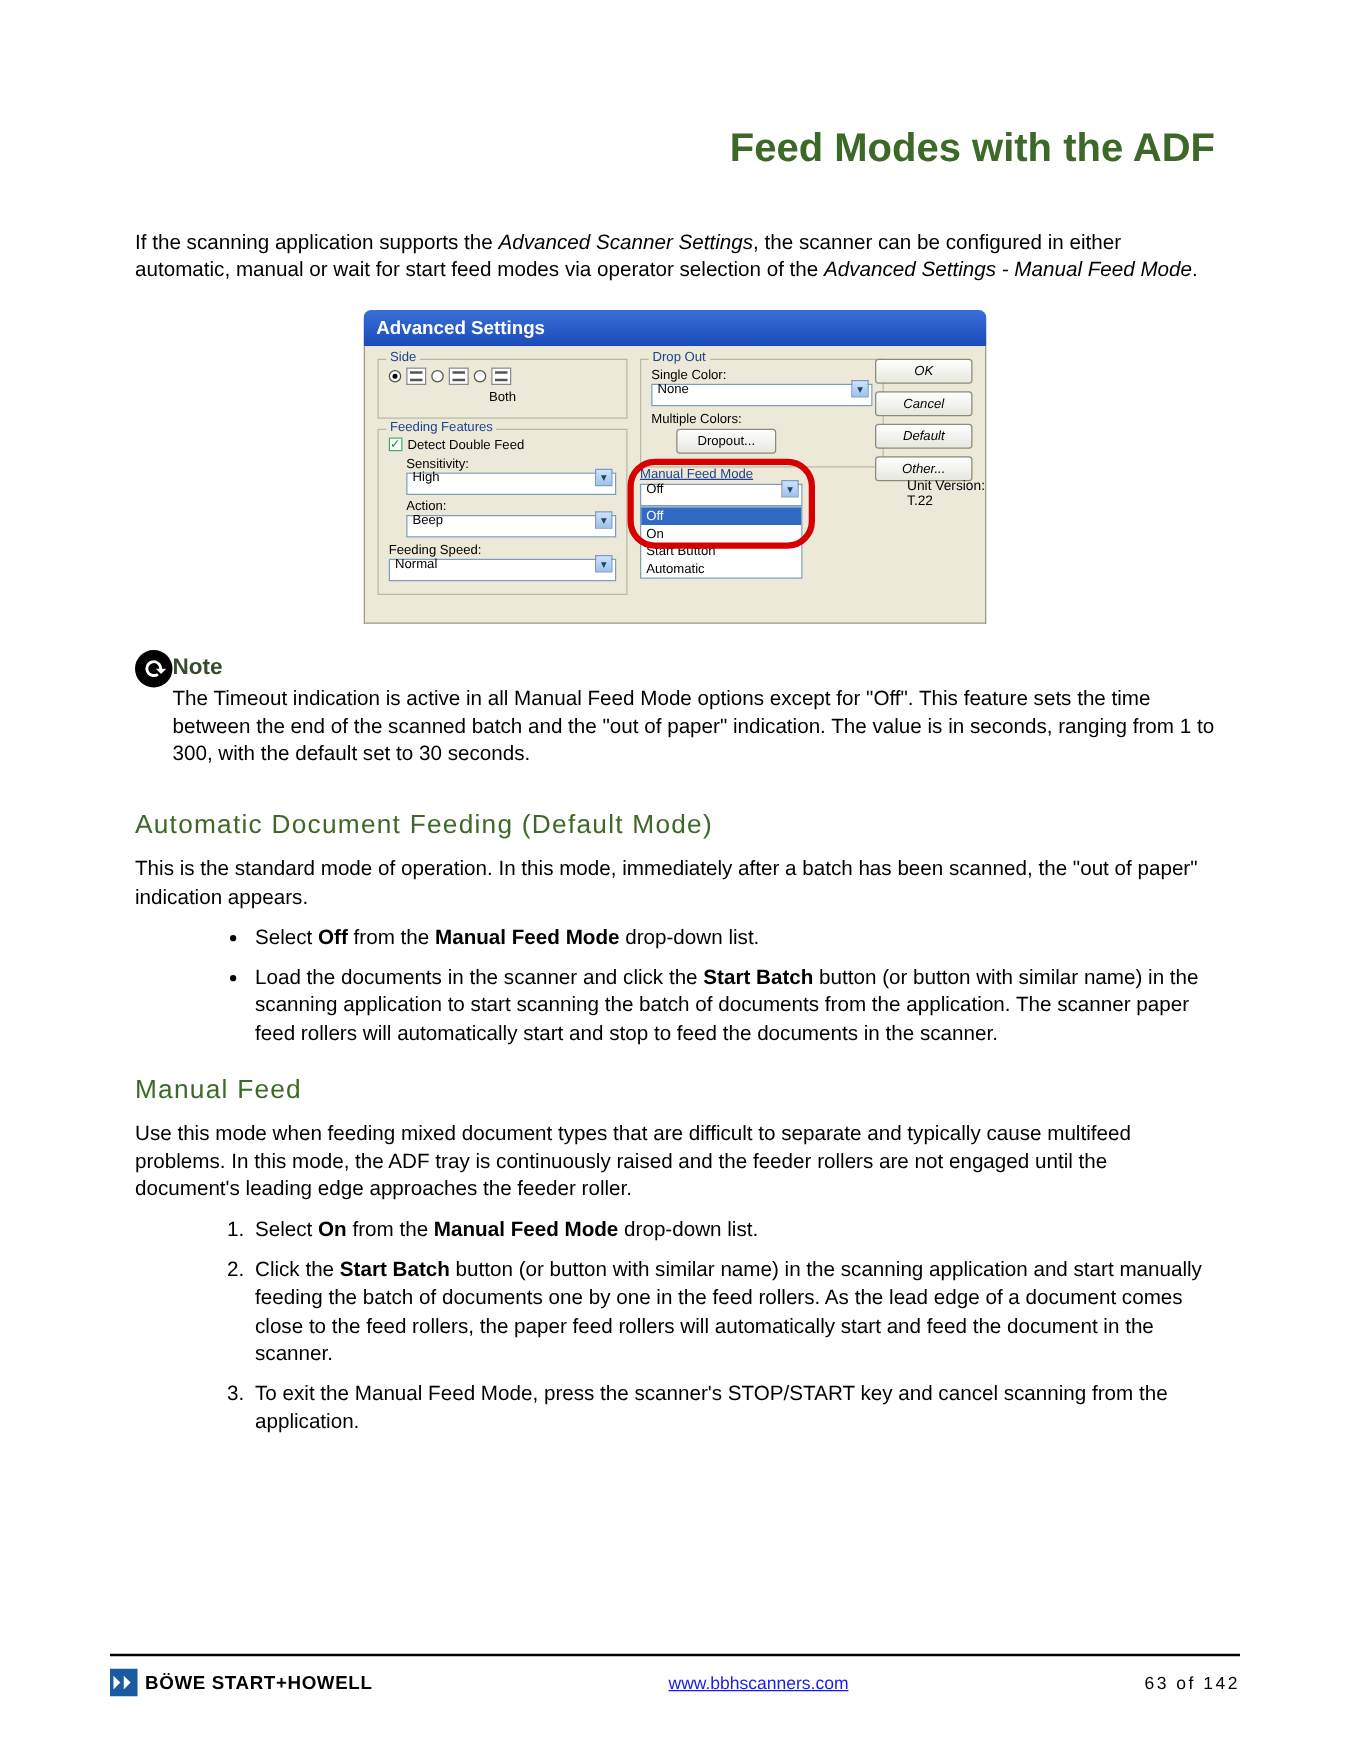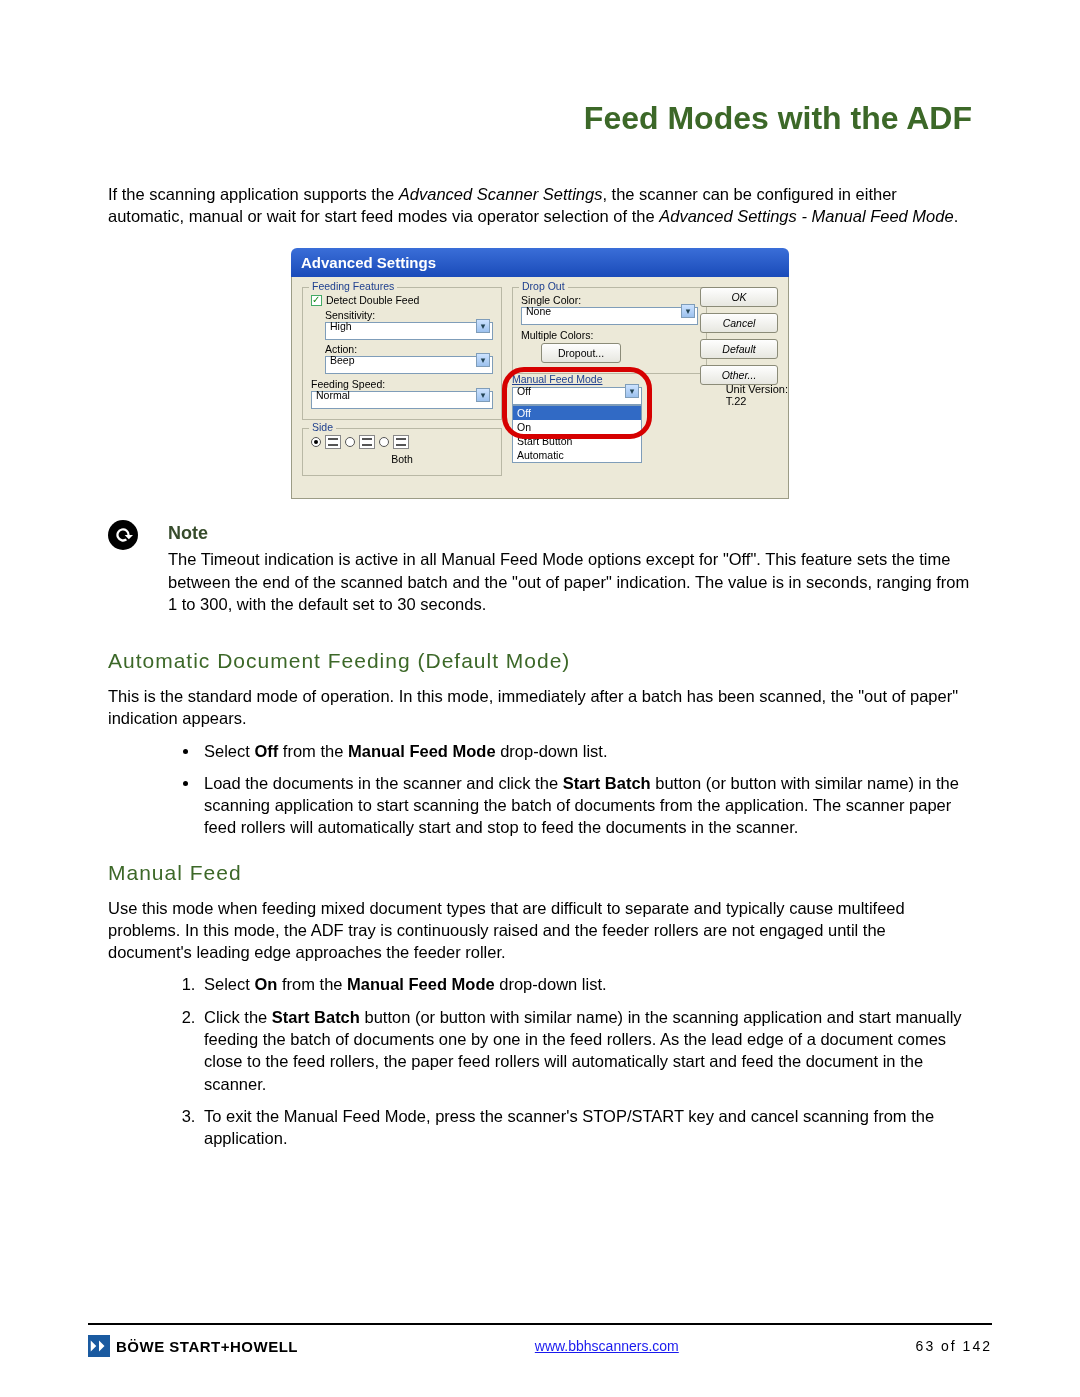--- a/index.html
+++ b/index.html
@@ -106,21 +106,21 @@
   .mfm-box { position:absolute; top:96px; left:220px; width:130px;}
   .mfm-label{color:#20418f;font-size:10.5px;margin-bottom:2px;text-decoration:underline;text-decoration-color:#20418f;}
   .select-open {
     background:#fff;border:1px solid #7f9db9;font-size:10.5px;
   }
   .select-open .opt{padding:1px 4px;}
   .select-open .opt.sel{background:#316ac5;color:#fff;}
   .clearfix::after{content:"";display:block;clear:both;}
 
   
-  .note-block { display:flex; gap:30px; margin:22px 0 34px 0;}
+  .note-block { display:flex; gap:0; margin:22px 0 34px 0;}
   .note-icon {
     width:30px;height:30px;border-radius:50%;background:#000;
     display:flex;align-items:center;justify-content:center;flex:0 0 30px;
     margin-top:-3px;
   }
   .note-icon svg{fill:#fff;}
   .note-title{font-weight:bold;font-size:18px;color:#374c2c;margin-bottom:4px;}
   .note-text{font-size:16.5px;line-height:1.35;}
 
   .section-h {
@@ -157,20 +157,33 @@
 
   <p class="intro">
     <span>If the scanning application supports the </span><span class="italic">Advanced Scanner Settings</span><span>, the scanner can be configured in either automatic, manual or wait for start feed modes via operator selection of the </span><span class="italic">Advanced Settings - Manual Feed Mode</span><span>.</span>
   </p>
 
   <div class="dialog-wrap">
     <div class="dialog-titlebar">Advanced Settings</div>
     <div class="dialog-body clearfix">
 
       <div class="left-col">
+        <div class="fieldset">
+          <span class="legend">Side</span>
+          <div class="side-row">
+            <span class="radio checked"></span>
+            <span class="side-icon"></span>
+            <span class="radio"></span>
+            <span class="side-icon"></span>
+            <span class="radio"></span>
+            <span class="side-icon"></span>
+          </div>
+          <div class="both-label">Both</div>
+        </div>
+
         <div class="fieldset">
           <span class="legend">Feeding Features</span>
           <div><span class="chk"></span><span>Detect Double Feed</span></div>
           <div class="ff-row">
             <span class="lbl">Sensitivity:</span>
             <div class="combo">
                 <span>High</span>
                 <span class="arrow"></span>
               </div>
           </div>
@@ -181,33 +194,20 @@
                 <span class="arrow"></span>
               </div>
           </div>
           <div style="margin-top:4px;">
             <span class="lbl">Feeding Speed:</span>
             <div class="combo">
                 <span>Normal</span>
                 <span class="arrow"></span>
               </div>
           </div>
-        </div>
-
-        <div class="fieldset">
-          <span class="legend">Side</span>
-          <div class="side-row">
-            <span class="radio checked"></span>
-            <span class="side-icon"></span>
-            <span class="radio"></span>
-            <span class="side-icon"></span>
-            <span class="radio"></span>
-            <span class="side-icon"></span>
-          </div>
-          <div class="both-label">Both</div>
         </div>
       </div>
 
       <div class="mid-col">
         <div class="dropout-box">
           <span class="legend">Drop Out</span>
           <span class="lbl">Single Color:</span>
           <div class="combo">
               <span>None</span>
               <span class="arrow"></span>

